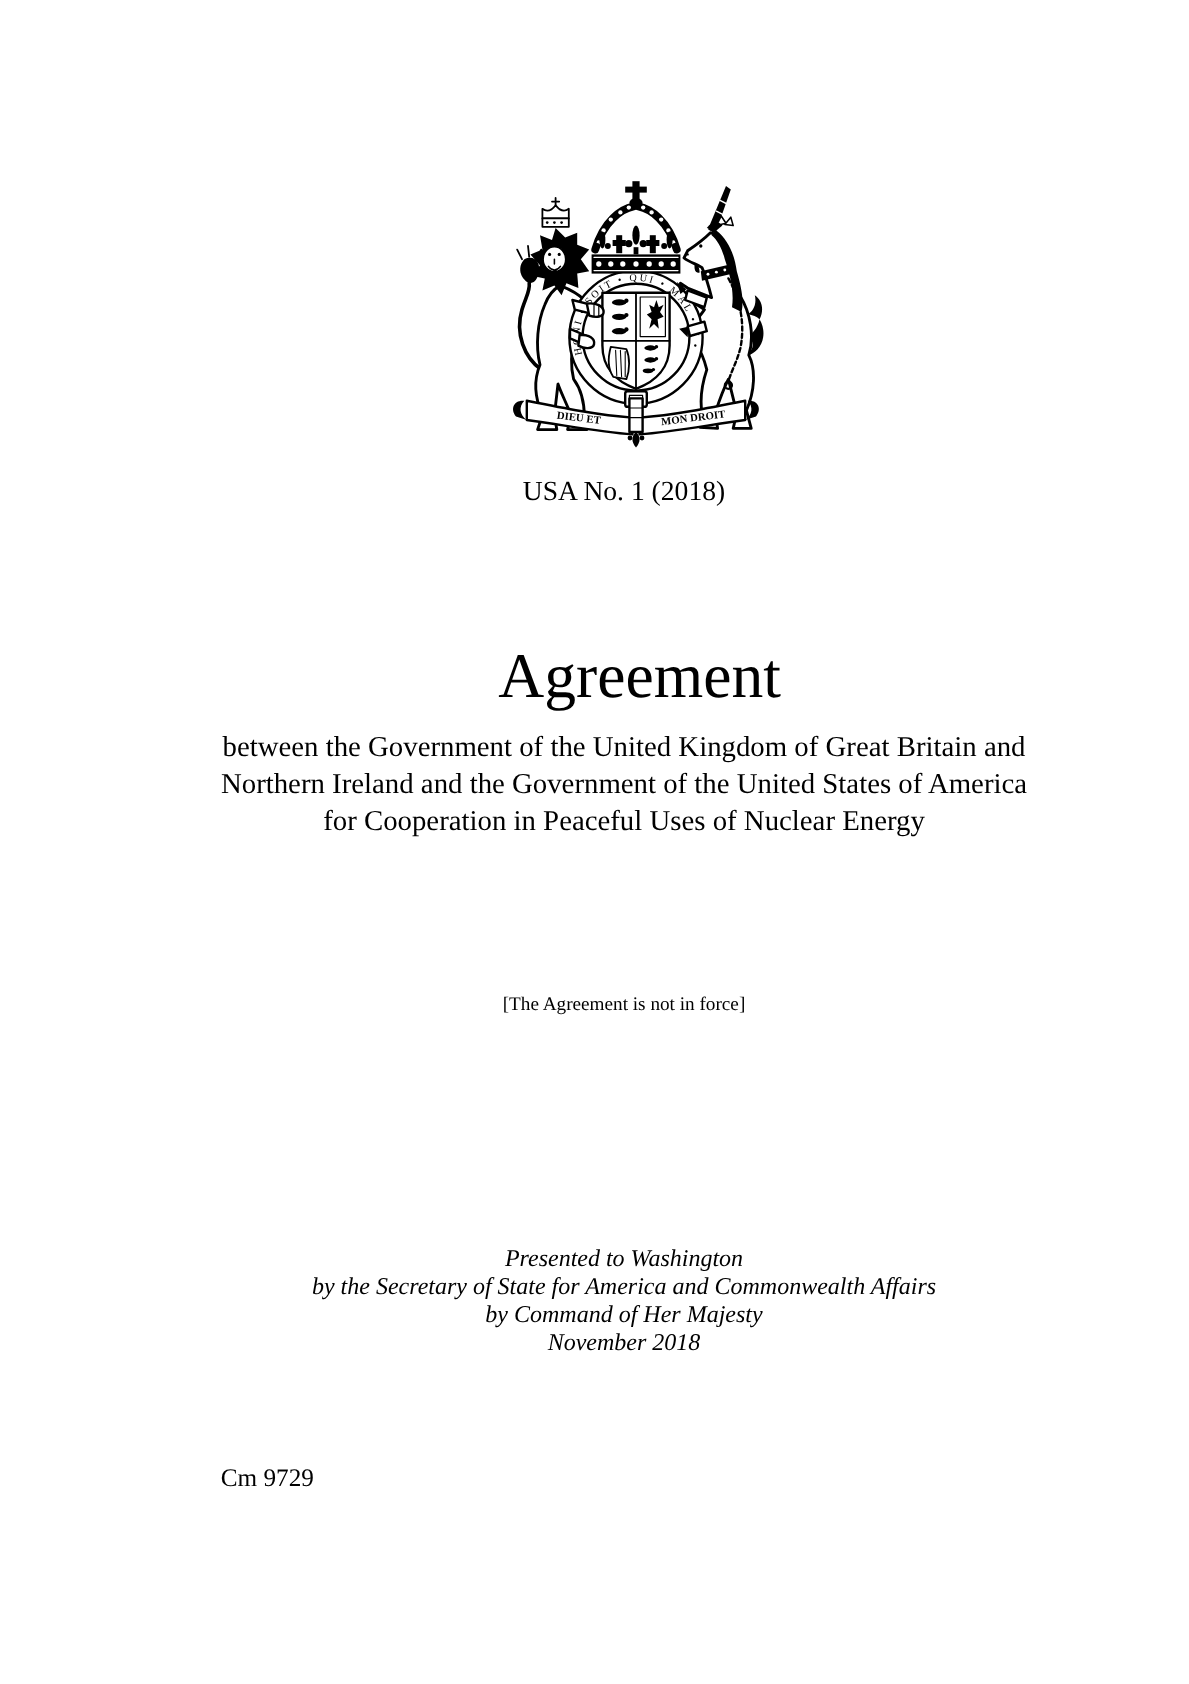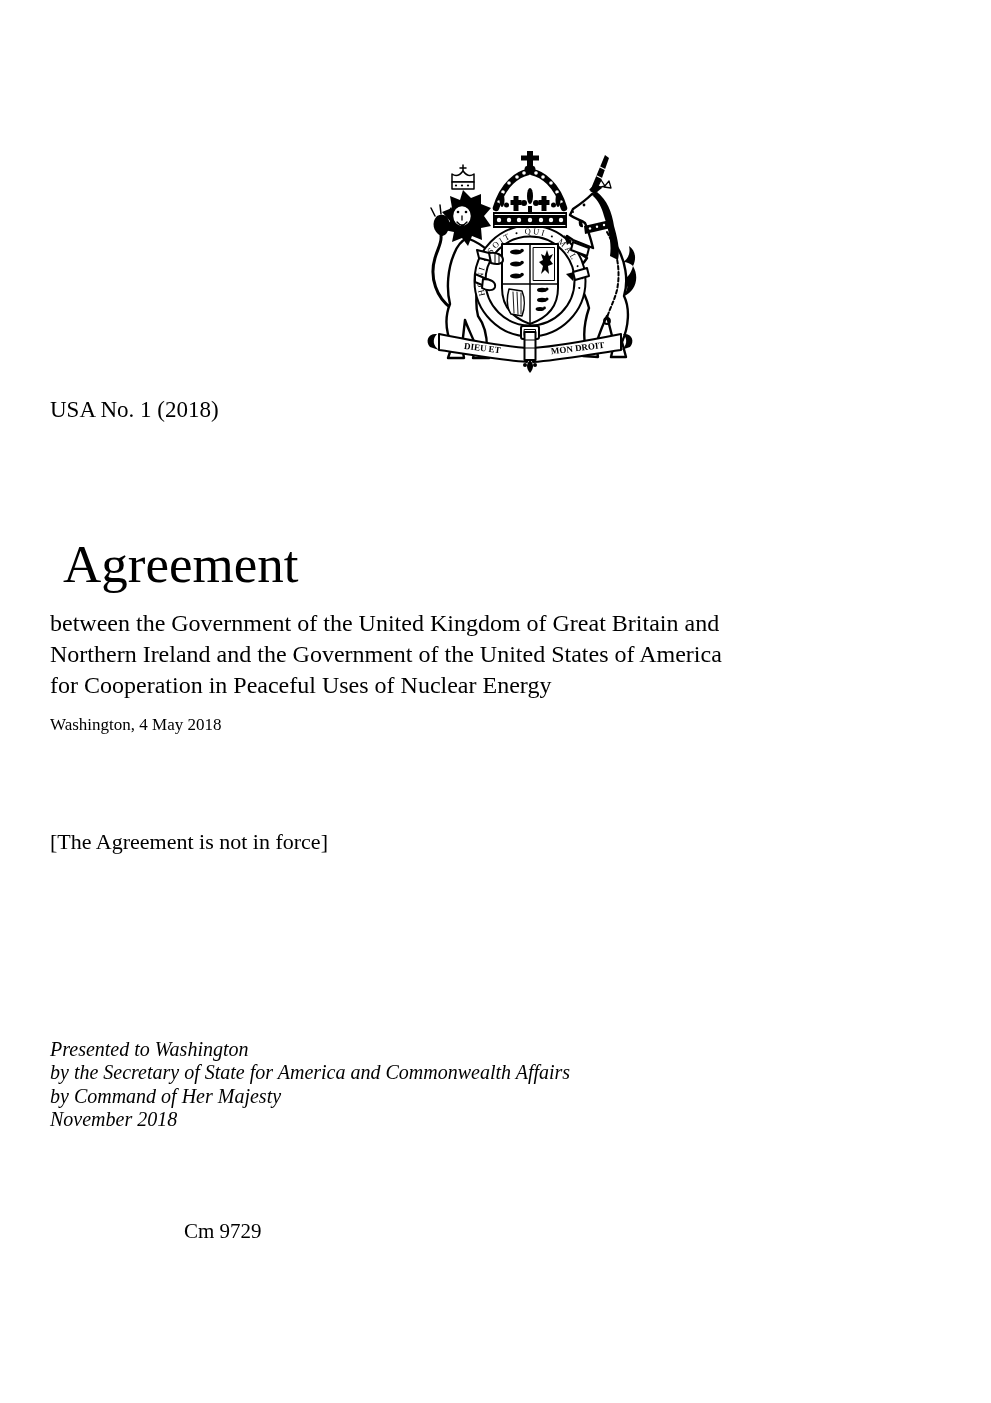--- a/index.html
+++ b/index.html
@@ -1,27 +1,27 @@
 <!DOCTYPE html>
 <html><head>
 <meta charset="utf-8">
 <style>
   html,body { margin:0; padding:0; background:#ffffff; }
   .page {
     position:relative; width:991px; height:1403px; background:#ffffff;
     color:#000; font-family:"Liberation Serif","DejaVu Serif",serif;
     overflow:hidden;
   }
-  .centered { position:absolute; left:50px; width:940px; text-align:left; }
+  .centered { position:absolute; left:50px; width:940px; text-align:center; }
   .arms { position:absolute; left:421px; top:150px; width:222px; height:226px; }
   .usa-no     { top:396px; font-size:23px; line-height:1.2; }
   .doc-title  { top:522px; font-size:53px; font-weight:normal; margin:13px; line-height:1.12; }
   .subtitle   { top:608px; font-size:24px; line-height:31px; }
   .place-date { top:715px; font-size:17px; }
-  .status     { top:829px; font-size:22px; }
+  .status     { top:829px; font-size:16px; }
   .presented  { top:1038px; font-size:20px; line-height:23.4px; font-style:italic; }
   .cm-number  { position:absolute; left:184px; top:1219px; font-size:21px; }
   svg text { font-family:"Liberation Serif","DejaVu Serif",serif; }
 </style>
 </head>
 <body>
 
 <div class="page">
 
   <svg class="arms" viewBox="0 0 222 226" stroke-linejoin="round" stroke-linecap="round">
@@ -193,21 +193,20 @@
   <div class="centered usa-no">USA No. 1 (2018)</div>
 
   <h1 class="centered doc-title">Agreement</h1>
 
   <div class="centered subtitle">
     <div>between the Government of the United Kingdom of Great Britain and</div>
     <div>Northern Ireland and the Government of the United States of America</div>
     <div>for Cooperation in Peaceful Uses of Nuclear Energy</div>
   </div>
 
-  <div class="centered place-date">Washington, 4 May 2018</div>
 
   <div class="centered status">[The Agreement is not in force]</div>
 
   <div class="centered presented">
     <div>Presented to Washington</div>
     <div>by the Secretary of State for America and Commonwealth Affairs</div>
     <div>by Command of Her Majesty</div>
     <div>November 2018</div>
   </div>
 

